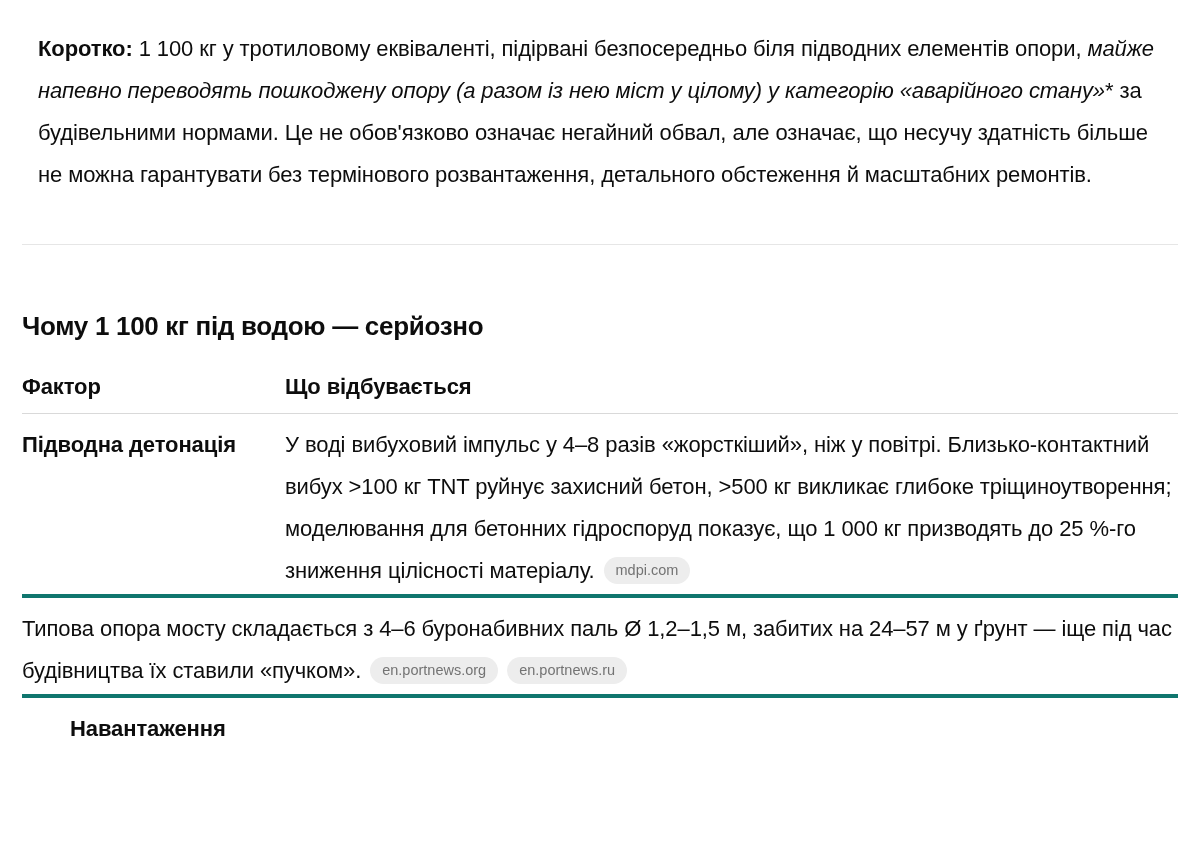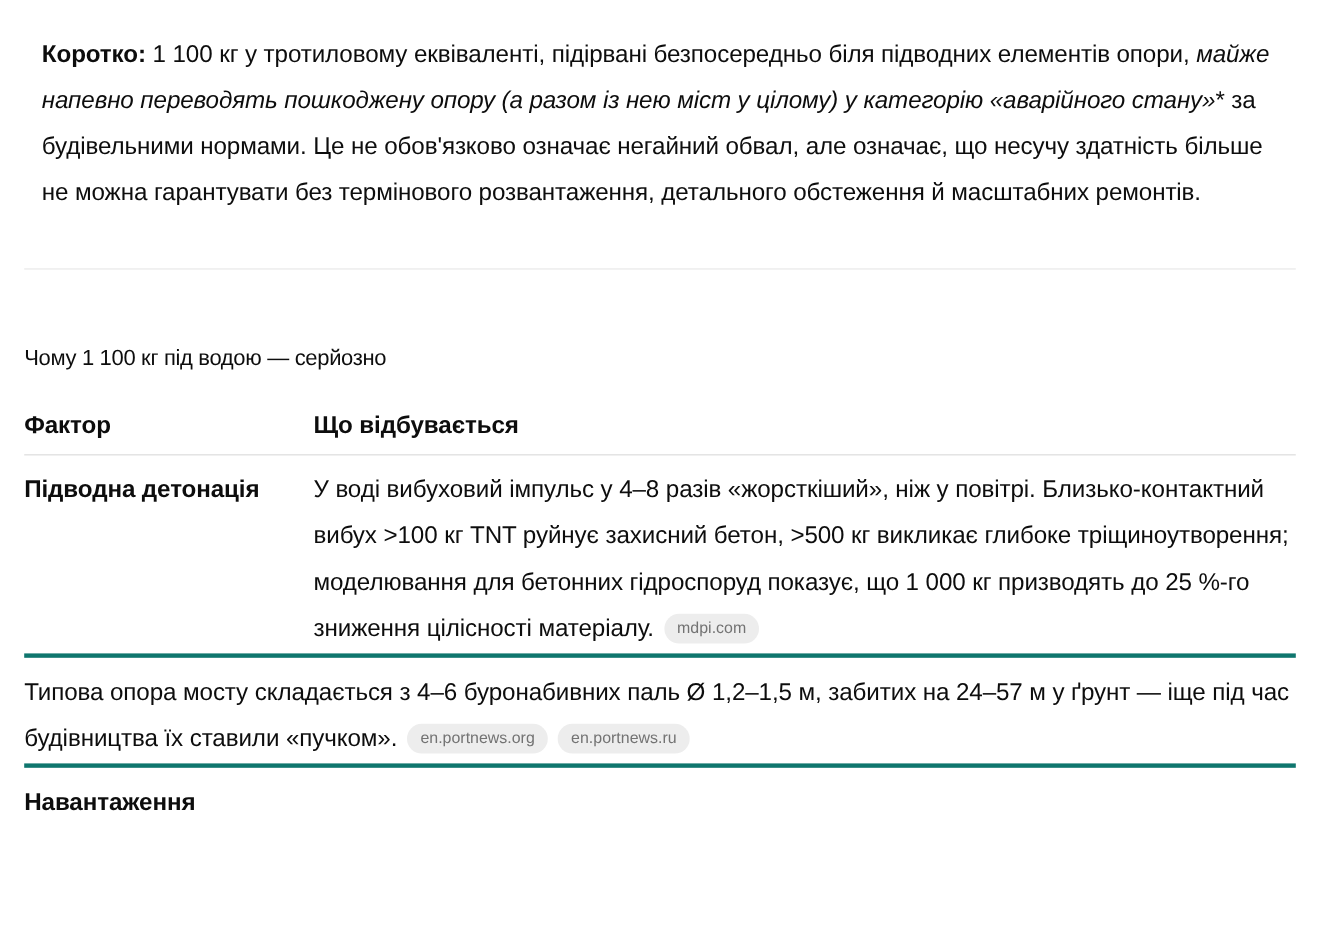--- a/index.html
+++ b/index.html
@@ -27,23 +27,23 @@
   
   .section-divider {
     border: none;
     border-top: 1px solid #e6e6e6;
     margin: 48px 0 0 0;
   }
 
   
   .section-heading {
     margin: 62px 0 0 0;
-    font-size: 20px;
+    font-size: 26px;
     line-height: 38px;
-    font-weight: 400;
+    font-weight: 700;
     letter-spacing: -0.3px;
   }
 
   
   .factors-table {
     margin-top: 28px;
     font-size: 22px;
     line-height: 42px;
   }
   .thead {
@@ -57,21 +57,21 @@
     flex: 0 0 263px;
     width: 263px;
     padding-right: 24px;
   }
   .col-desc { flex: 1 1 auto; min-width: 0; }
   .trow {
     display: flex;
     padding: 10px 0 2px 0;
     border-bottom: 4px solid #0f766e;
   }
-  .trow:last-child { border-bottom: none; }
+  .trow:last-child { border-bottom: none; margin-left: 48px; }
   .factor-label { font-weight: 700; }
 
   
   .citation-pill {
     display: inline-block;
     background: #ededed;
     color: #737373;
     font-size: 14.5px;
     line-height: 20px;
     letter-spacing: 0;

